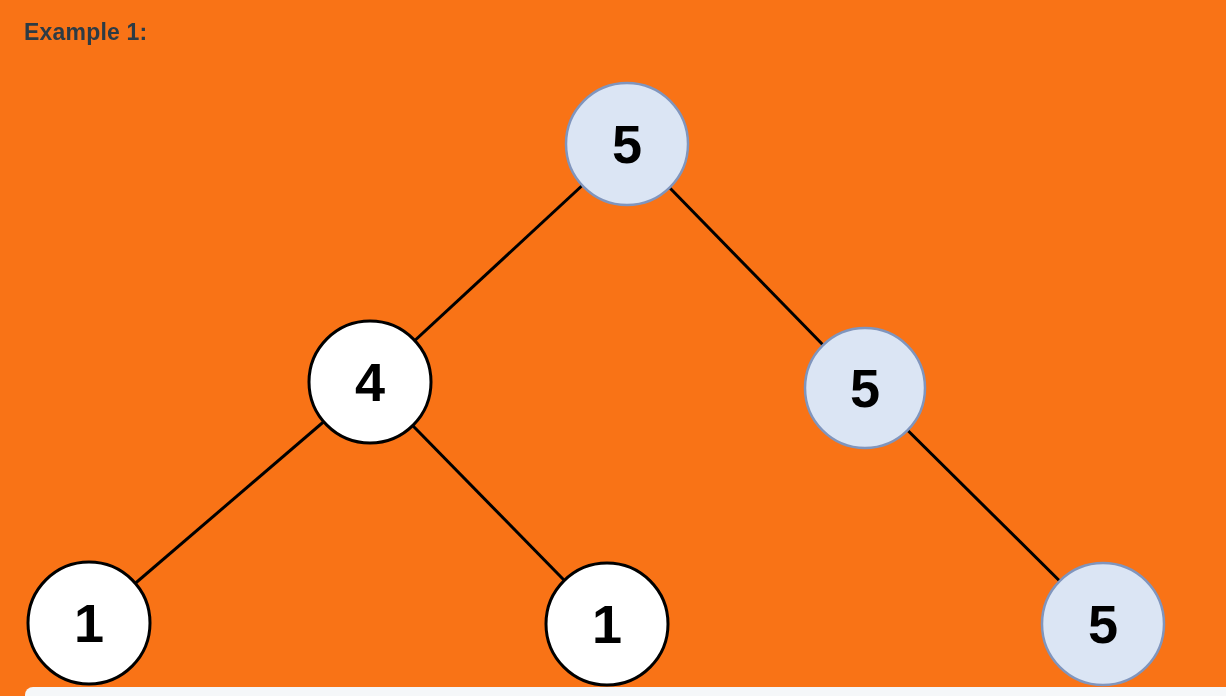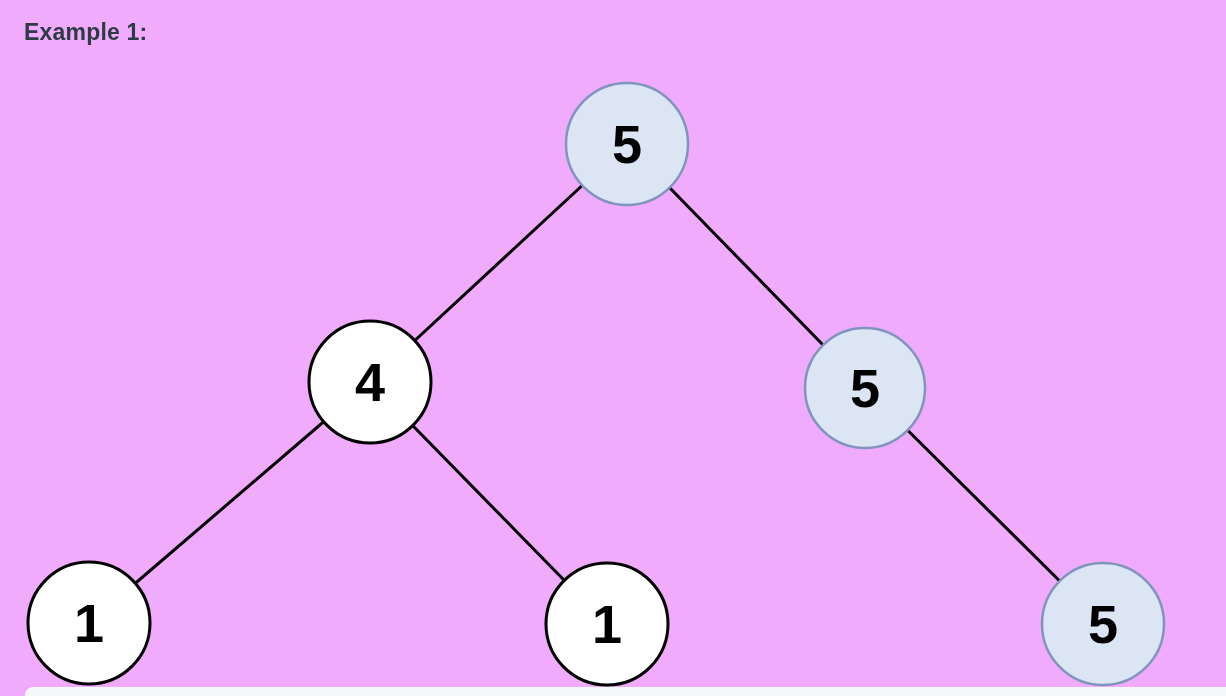--- a/index.html
+++ b/index.html
@@ -5,21 +5,21 @@
   html, body {
     margin: 0;
     padding: 0;
     background: #ffffff;
     font-family: "Liberation Sans", sans-serif;
   }
   .canvas {
     position: relative;
     width: 1226px;
     height: 696px;
-    background: #f0abfc;
+    background: #f97316;
     overflow: hidden;
   }
   .heading {
     position: absolute;
     left: 24px;
     top: 19px;
     font-size: 23px;
     line-height: 27px;
     font-weight: 700;
     letter-spacing: 0.2px;

